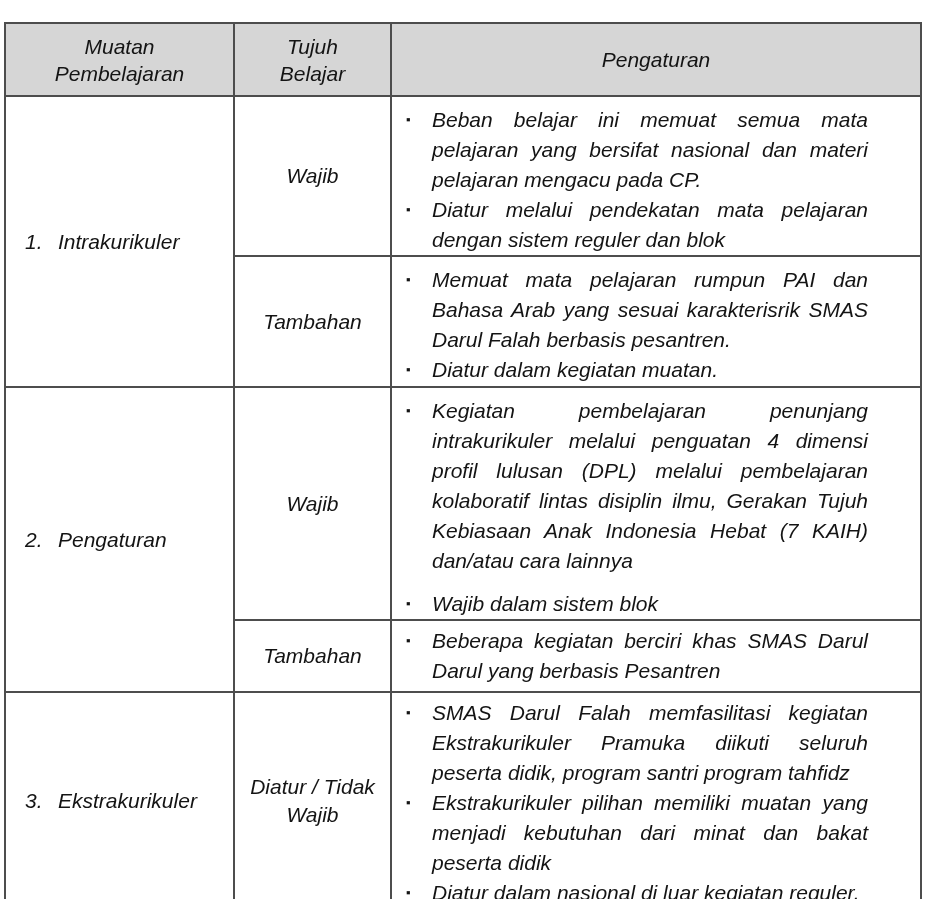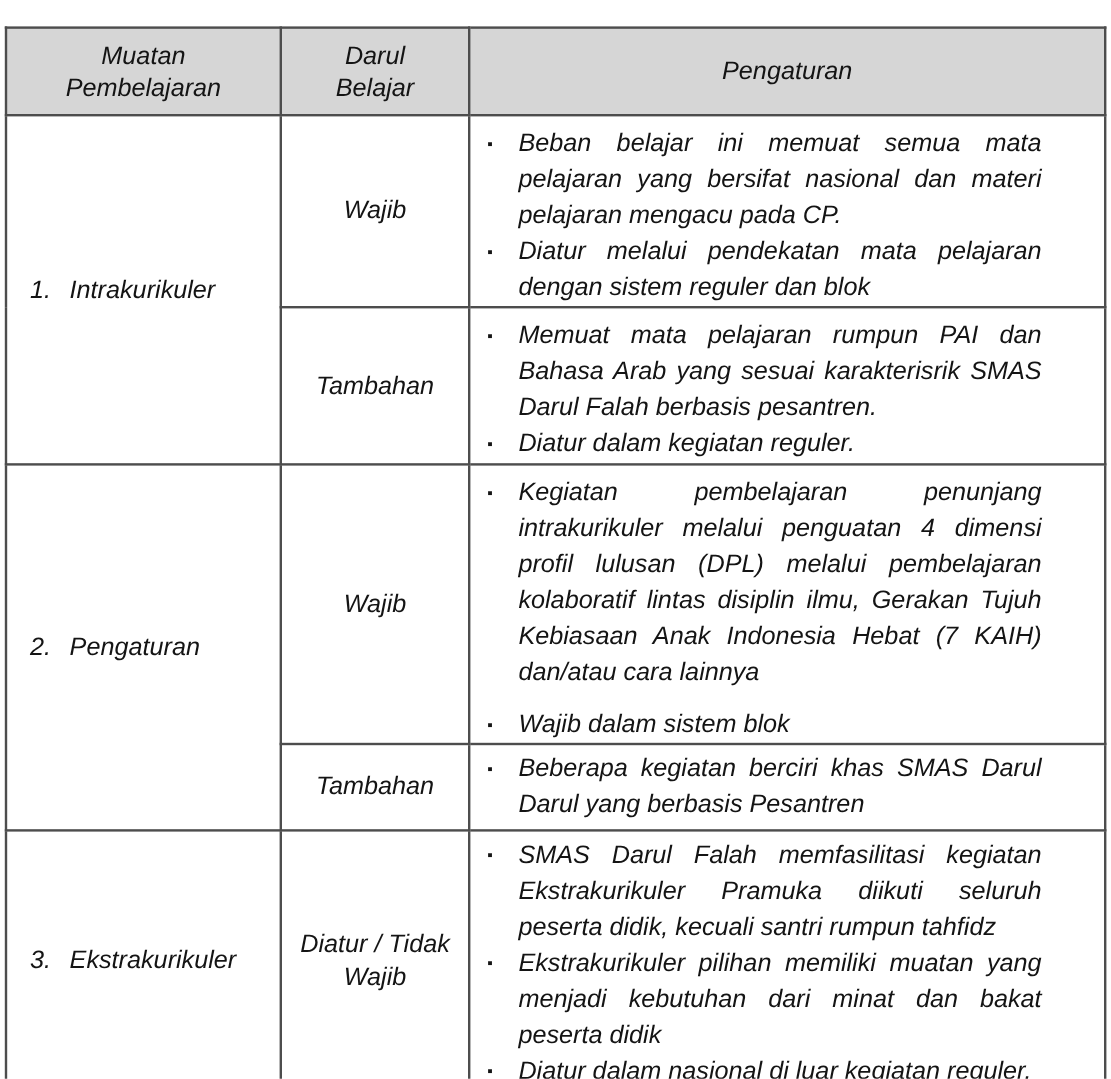--- a/index.html
+++ b/index.html
@@ -84,21 +84,21 @@
   <colgroup>
     <col class="c1">
       <col class="c2">
       <col class="c3">
   </colgroup>
 
   <tbody>
       <tr>
     <th>Muatan
 Pembelajaran</th>
-    <th>Darul
+    <th>Tujuh
 Belajar</th>
     <th>Pengaturan</th>
   </tr>
 
   <tr class="r1">
     <td class="section-cell" rowspan="2">
       <div class="section-flex">
         <span class="section-number">1.</span>
         <span class="section-label">Intrakurikuler</span>
       </div>
@@ -118,21 +118,21 @@
 
   <tr class="r2">
     <td class="beban-cell">Tambahan</td>
     <td class="peng-cell">
       <div class="bullet-item">
         <span class="bullet-marker">▪</span>
         <span class="bullet-text">Memuat mata pelajaran rumpun PAI dan Bahasa Arab yang sesuai karakterisrik SMAS Darul Falah berbasis pesantren.</span>
       </div>
       <div class="bullet-item">
         <span class="bullet-marker">▪</span>
-        <span class="bullet-text">Diatur dalam kegiatan reguler.</span>
+        <span class="bullet-text">Diatur dalam kegiatan muatan.</span>
       </div>
     </td>
   </tr>
 
   <tr class="r3">
     <td class="section-cell" rowspan="2">
       <div class="section-flex">
         <span class="section-number">2.</span>
         <span class="section-label">Pengaturan</span>
       </div>
@@ -164,21 +164,21 @@
     <td class="section-cell">
       <div class="section-flex">
         <span class="section-number">3.</span>
         <span class="section-label">Ekstrakurikuler</span>
       </div>
     </td>
     <td class="beban-cell">Diatur / Tidak Wajib</td>
     <td class="peng-cell tight">
       <div class="bullet-item">
         <span class="bullet-marker">▪</span>
-        <span class="bullet-text">SMAS Darul Falah memfasilitasi kegiatan Ekstrakurikuler Pramuka diikuti seluruh peserta didik, kecuali santri rumpun tahfidz</span>
+        <span class="bullet-text">SMAS Darul Falah memfasilitasi kegiatan Ekstrakurikuler Pramuka diikuti seluruh peserta didik, program santri program tahfidz</span>
       </div>
       <div class="bullet-item">
         <span class="bullet-marker">▪</span>
         <span class="bullet-text">Ekstrakurikuler pilihan memiliki muatan yang menjadi kebutuhan dari minat dan bakat peserta didik</span>
       </div>
       <div class="bullet-item">
         <span class="bullet-marker">▪</span>
         <span class="bullet-text">Diatur dalam nasional di luar kegiatan reguler.</span>
       </div>
     </td>

